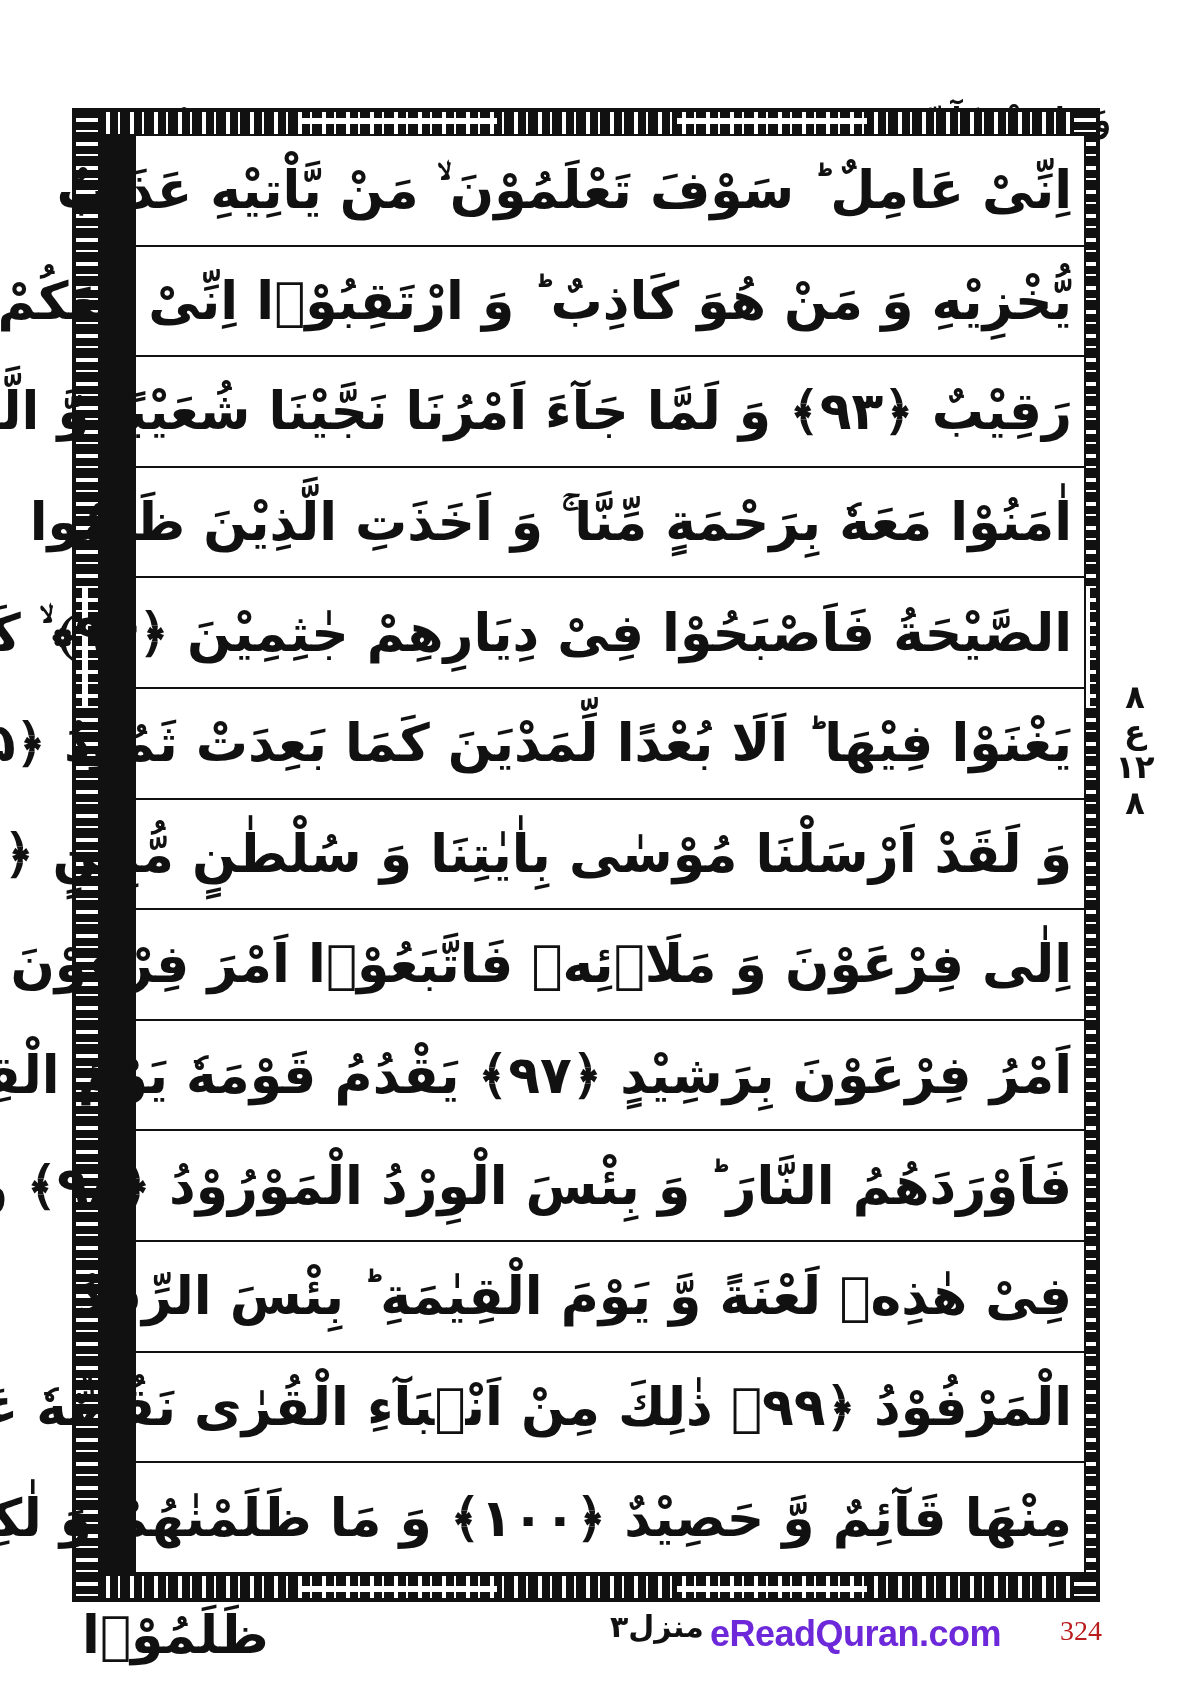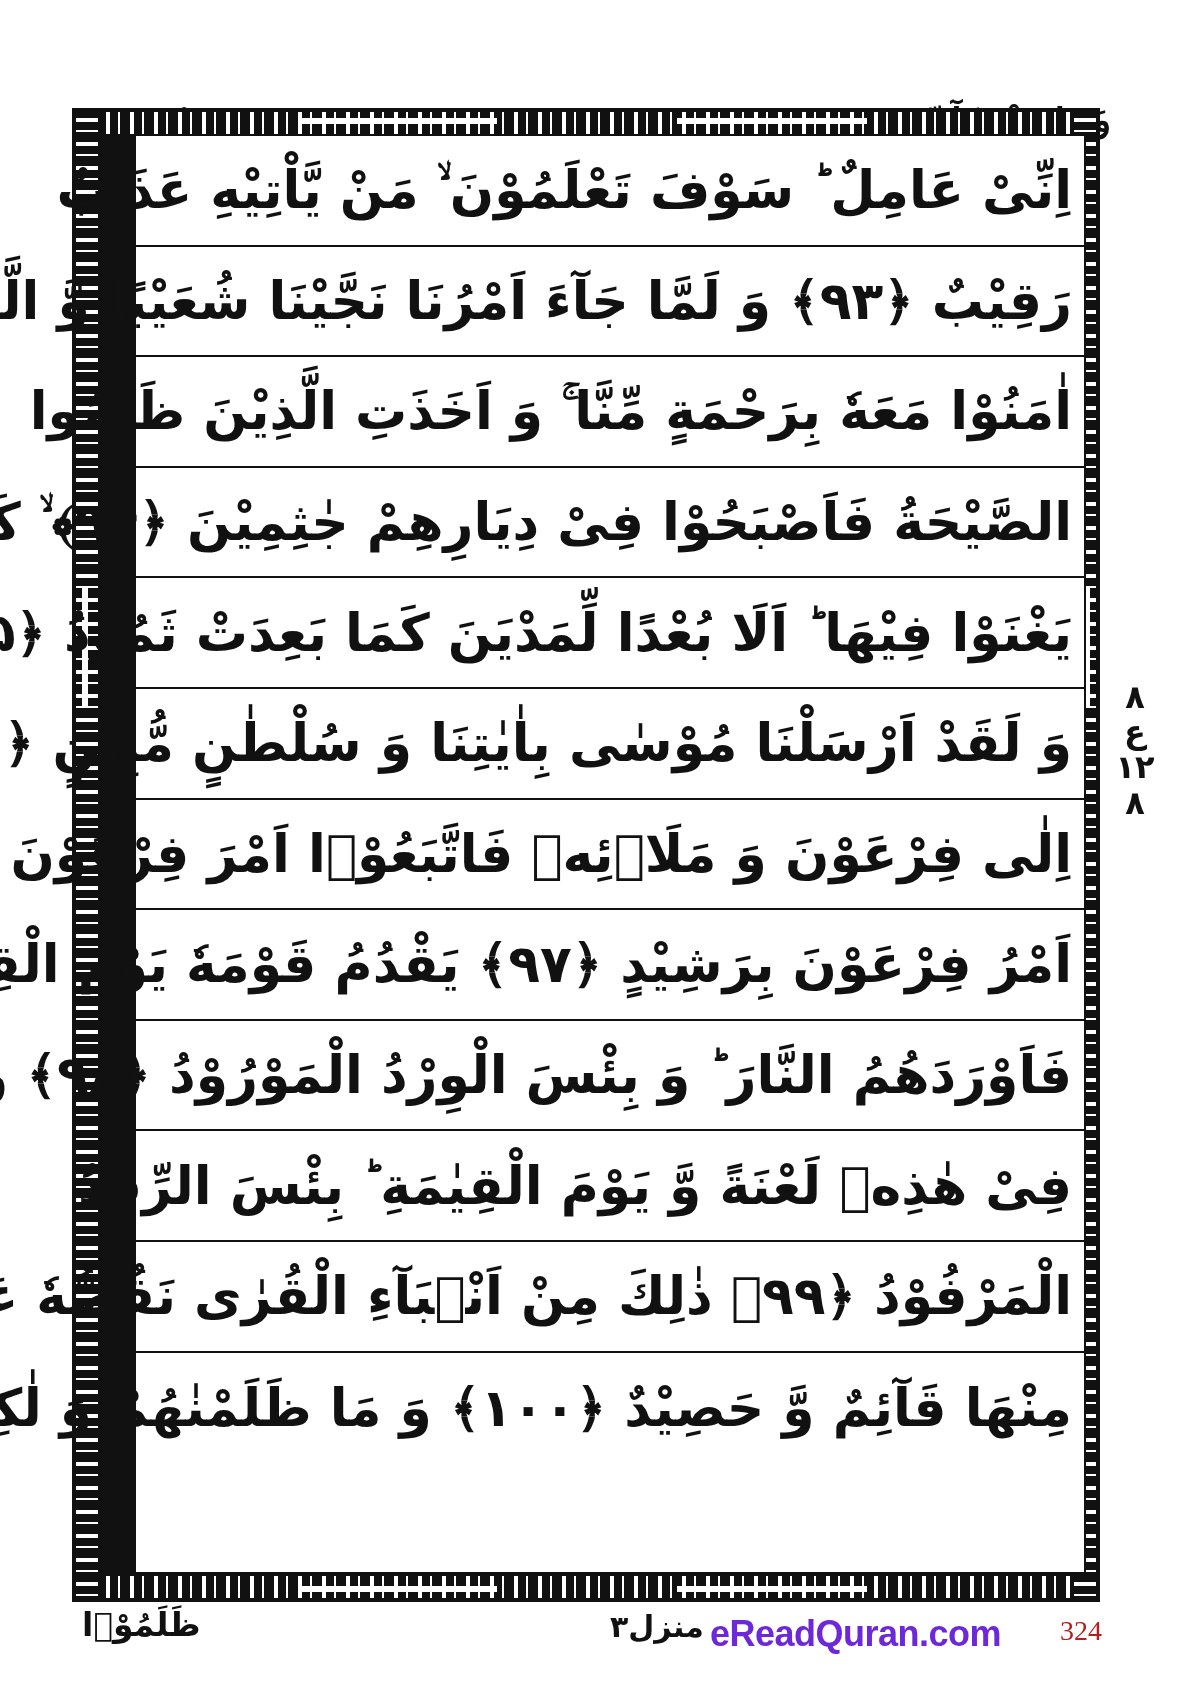--- a/index.html
+++ b/index.html
@@ -37,21 +37,21 @@
   .line:last-child { border-bottom: none; }
   .line-text { font-family: "DejaVu Sans", sans-serif; font-weight: bold; font-size: 52px;
                line-height: 1; white-space: nowrap; text-align: justify;
                text-align-last: justify; width: 100%; direction: rtl; }
 
   .side-mark { position: absolute; left: 1110px; top: 680px; width: 50px; text-align: center;
                font-size: 32px; font-weight: bold; line-height: 1.1; direction: rtl; }
   .side-mark div { display: block; }
 
   .footer { position: absolute; left: 70px; right: 80px; top: 1605px; height: 60px; }
-  .ftr-catch { position: absolute; left: 12px; top: 0; font-size: 33px; font-weight: bold; direction: rtl; }
+  .ftr-catch { position: absolute; left: 12px; top: 0; font-size: 52px; font-weight: bold; direction: rtl; }
   .ftr-manzil { position: absolute; left: 540px; top: 4px; font-size: 30px; font-weight: bold; direction: rtl; text-align: right; }
   .ftr-site { position: absolute; left: 640px; top: 8px; font-family: "Liberation Sans", sans-serif;
               font-size: 36px; font-weight: bold; color: #6d28d9; letter-spacing: -0.5px; }
   .ftr-num { position: absolute; right: 8px; top: 10px; font-family: "Liberation Serif", serif;
              font-size: 28px; color: #b91c1c; }
 </style>
 </head>
 <body>
 
 <div class="header">
@@ -75,20 +75,23 @@
   <div class="bar bar-top-b"></div>
   <div class="bar bar-bot-a"></div>
   <div class="bar bar-bot-b"></div>
   <div class="bar bar-left"></div>
   <div class="bar bar-right"></div>
 </div>
 
 <div class="page">
   <div class="line">
       <div class="line-text">اِنِّیْ عَامِلٌ ؕ سَوْفَ تَعْلَمُوْنَ ۙ مَنْ یَّاْتِیْهِ عَذَابٌ</div>
+    </div>
+  <div class="line">
+      <div class="line-text">یُّخْزِیْهِ وَ مَنْ هُوَ كَاذِبٌ ؕ وَ ارْتَقِبُوْۤا اِنِّیْ مَعَكُمْ</div>
     </div>
   <div class="line">
       <div class="line-text">رَقِیْبٌ ﴿۹۳﴾ وَ لَمَّا جَآءَ اَمْرُنَا نَجَّیْنَا شُعَیْبًا وَّ الَّذِیْنَ</div>
     </div>
   <div class="line">
       <div class="line-text">اٰمَنُوْا مَعَهٗ بِرَحْمَةٍ مِّنَّا ۚ وَ اَخَذَتِ الَّذِیْنَ ظَلَمُوا</div>
     </div>
   <div class="line">
       <div class="line-text">الصَّیْحَةُ فَاَصْبَحُوْا فِیْ دِیَارِهِمْ جٰثِمِیْنَ ﴿۹۴﴾ ۙ كَاَنْ لَّمْ</div>
     </div>

